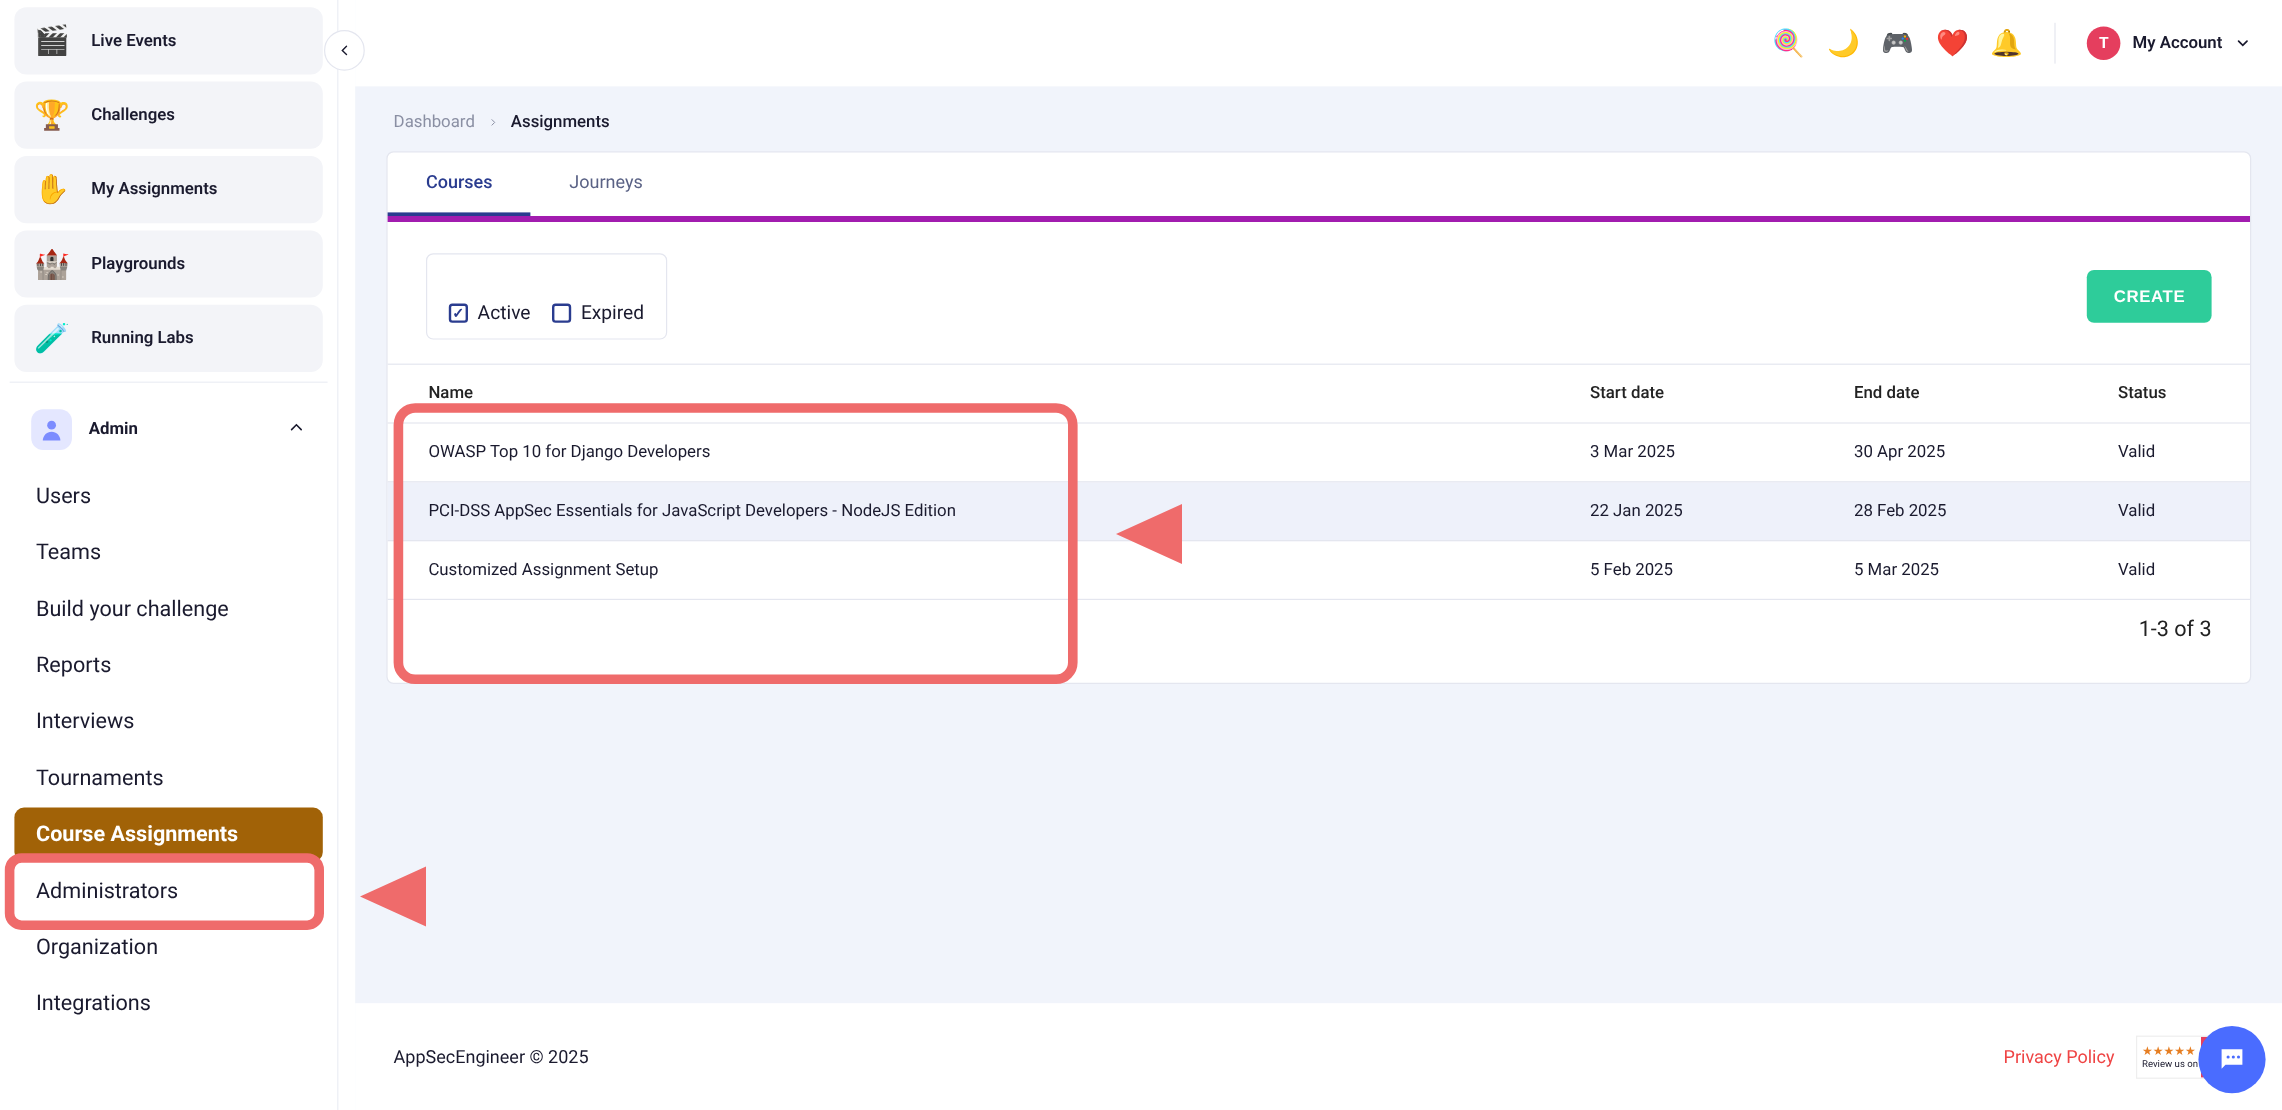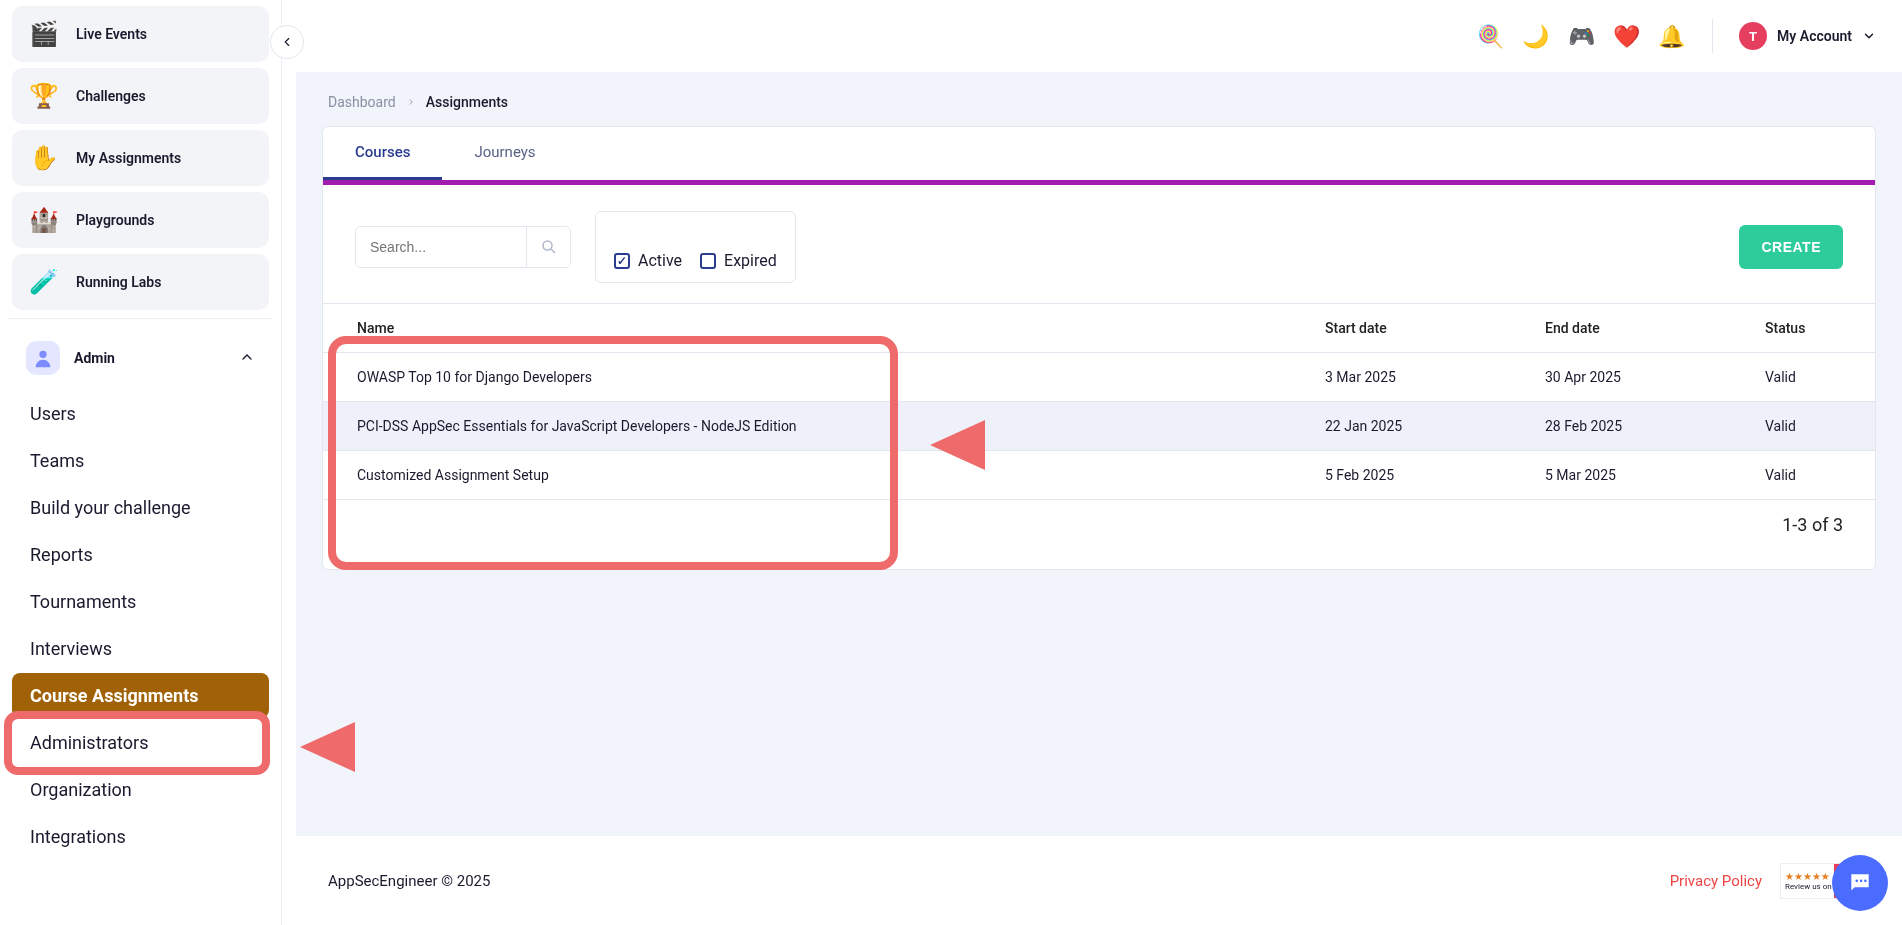--- a/index.html
+++ b/index.html
@@ -112,22 +112,22 @@
       <svg width="16" height="16" viewBox="0 0 24 24">
           <path d="M6 15l6-6 6 6" stroke="#1a1a2e" stroke-width="2" fill="none" stroke-linecap="round"></path>
         </svg>
     </span>
   </div>
 
   <div class="sub-item"><span>Users</span></div>
   <div class="sub-item"><span>Teams</span></div>
   <div class="sub-item"><span>Build your challenge</span></div>
   <div class="sub-item"><span>Reports</span></div>
+  <div class="sub-item"><span>Interviews</span></div>
   <div class="sub-item"><span>Tournaments</span></div>
-  <div class="sub-item"><span>Interviews</span></div>
   <div class="sub-item active"><span>Course Assignments</span></div>
   <div class="sub-item"><span>Administrators</span></div>
   <div class="sub-item"><span>Organization</span></div>
   <div class="sub-item"><span>Integrations</span></div>
 </aside>
 
 <div class="sidebar-collapse">
   <svg viewBox="0 0 24 24">
       <path d="M15 6l-6 6 6 6" stroke="#1a1a2e" stroke-width="2" fill="none" stroke-linecap="round"></path>
     </svg>
@@ -162,29 +162,20 @@
       <span class="crumb-active">Assignments</span>
     </div>
 
     <div class="panel">
       <div class="tabs">
         <div class="tab active"><span>Courses</span></div>
         <div class="tab"><span>Journeys</span></div>
       </div>
 
       <div class="toolbar">
-        <div class="search-wrap">
-          <input type="text" placeholder="Search..." style="">
-          <button class="search-btn">
-            <svg width="18" height="18" viewBox="0 0 24 24">
-                <circle cx="10" cy="10" r="6" stroke="#b0b5c9" stroke-width="2" fill="none"></circle>
-                <path d="M15 15l5 5" stroke="#b0b5c9" stroke-width="2"></path>
-              </svg>
-          </button>
-        </div>
         <div class="filter-group">
           <label class="chk">
             <span class="chkbox checked"></span>
             <span>Active</span>
           </label>
           <label class="chk">
             <span class="chkbox"></span>
             <span>Expired</span>
           </label>
         </div>

